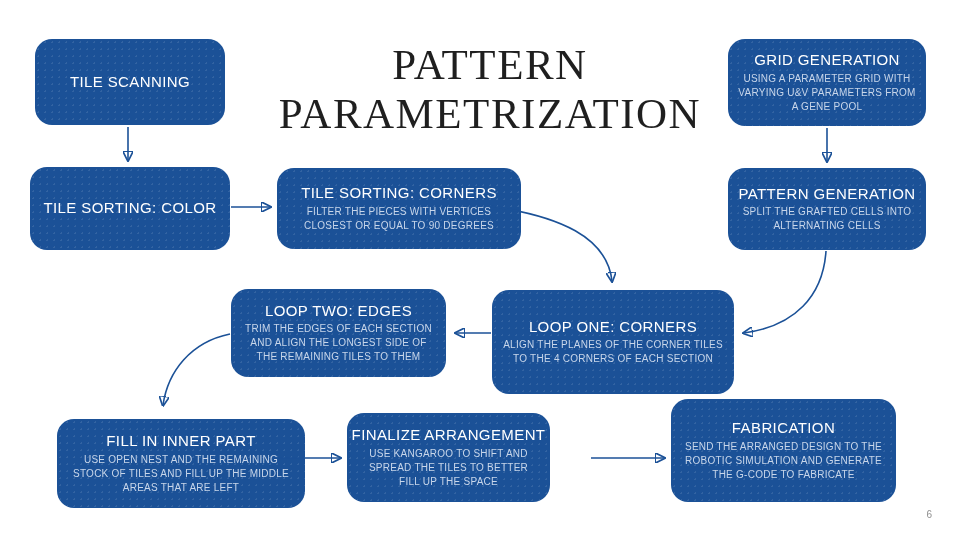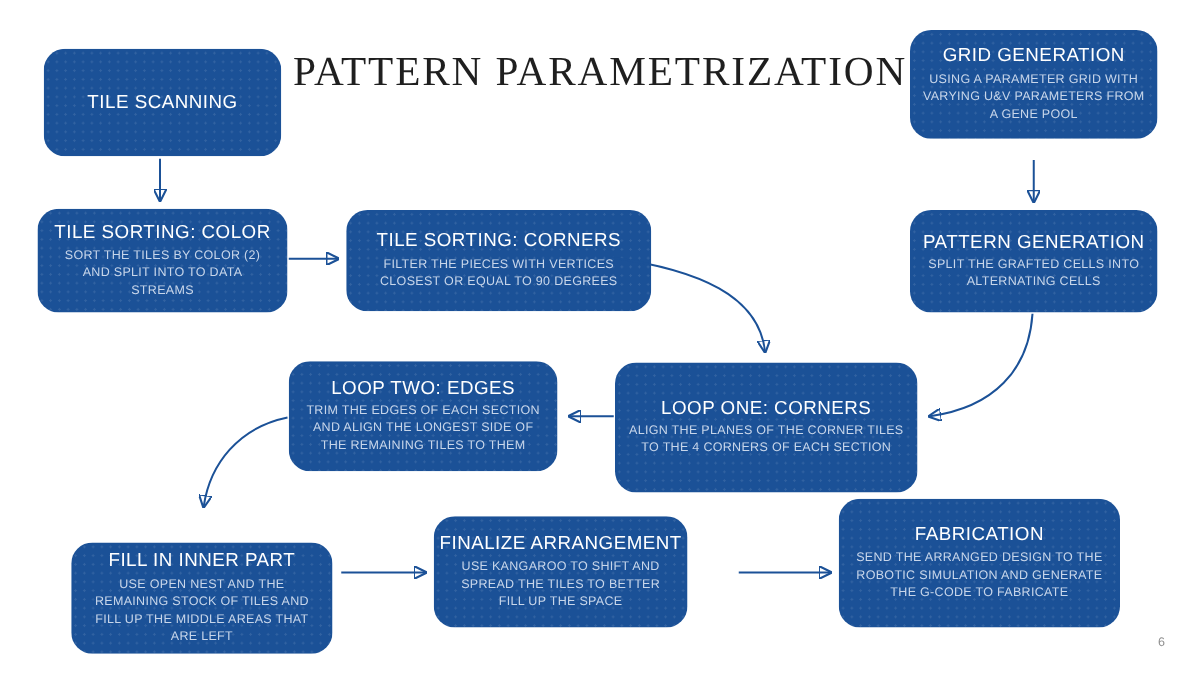--- a/index.html
+++ b/index.html
@@ -11,22 +11,22 @@
     --page-number:#8f8f8f;
     --background:#ffffff;
   }
   html,body{margin:0;padding:0;}
   body{font-family:"Liberation Sans",sans-serif;background:#e9e9e9;}
   .slide{
     position:relative;width:960px;height:540px;background:var(--background);
     overflow:hidden;
   }
   .slide-title{
-    position:absolute;left:230px;top:40px;width:500px;text-align:center;
-    font-family:"Liberation Serif",serif;font-size:33px;font-weight:400;
+    position:absolute;left:240px;top:40px;width:500px;text-align:center;
+    font-family:"Liberation Serif",serif;font-size:43px;font-weight:400;
     letter-spacing:1.5px;color:var(--title-text);
   }
   .node{
     position:absolute;background-color:var(--box-fill);
     background-image:radial-gradient(rgba(255,255,255,0.10) 1px,transparent 1px);
     background-size:7px 7px;
     border-radius:17px;box-sizing:border-box;
     display:flex;flex-direction:column;justify-content:center;align-items:center;
     text-align:center;padding:0 10px;
   }
@@ -48,28 +48,27 @@
 <body>
 
 <div class="slide">
 
   <div class="slide-title">PATTERN PARAMETRIZATION</div>
 
   <div class="node" style="left:35px;top:39px;width:190px;height:86px">
     <div class="node-title">TILE SCANNING</div>
   </div>
 
-  <div class="node" style="left:728px;top:24px;width:198px;height:87px">
+  <div class="node" style="left:728px;top:39px;width:198px;height:87px">
     <div class="node-title">GRID GENERATION</div>
     <div class="node-desc">USING A PARAMETER GRID WITH VARYING U&amp;V PARAMETERS FROM A GENE POOL</div>
   </div>
 
   <div class="node" style="left:30px;top:167px;width:200px;height:83px">
     <div class="node-title">TILE SORTING: COLOR</div>
-    <div class="node-desc">SORT THE TILES BY COLOR (2) AND SPLIT INTO TO DATA STREAMS</div>
   </div>
 
   <div class="node" style="left:277px;top:168px;width:244px;height:81px">
     <div class="node-title">TILE SORTING: CORNERS</div>
     <div class="node-desc">FILTER THE PIECES WITH VERTICES CLOSEST OR EQUAL TO 90 DEGREES</div>
   </div>
 
   <div class="node" style="left:728px;top:168px;width:198px;height:82px">
     <div class="node-title">PATTERN GENERATION</div>
     <div class="node-desc">SPLIT THE GRAFTED CELLS INTO ALTERNATING CELLS</div>
@@ -78,21 +77,21 @@
   <div class="node" style="left:231px;top:289px;width:215px;height:88px">
     <div class="node-title">LOOP TWO: EDGES</div>
     <div class="node-desc">TRIM THE EDGES OF EACH SECTION AND ALIGN THE LONGEST SIDE OF THE REMAINING TILES TO THEM</div>
   </div>
 
   <div class="node" style="left:492px;top:290px;width:242px;height:104px">
     <div class="node-title">LOOP ONE: CORNERS</div>
     <div class="node-desc">ALIGN THE PLANES OF THE CORNER TILES TO THE 4 CORNERS OF EACH SECTION</div>
   </div>
 
-  <div class="node" style="left:57px;top:434px;width:209px;height:89px">
+  <div class="node" style="left:57px;top:419px;width:248px;height:89px">
     <div class="node-title">FILL IN INNER PART</div>
     <div class="node-desc">USE OPEN NEST AND THE REMAINING STOCK OF TILES AND FILL UP THE MIDDLE AREAS THAT ARE LEFT</div>
   </div>
 
   <div class="node" style="left:347px;top:413px;width:203px;height:89px">
     <div class="node-title">FINALIZE ARRANGEMENT</div>
     <div class="node-desc">USE KANGAROO TO SHIFT AND SPREAD THE TILES TO BETTER FILL UP THE SPACE</div>
   </div>
 
   <div class="node" style="left:671px;top:399px;width:225px;height:103px">

